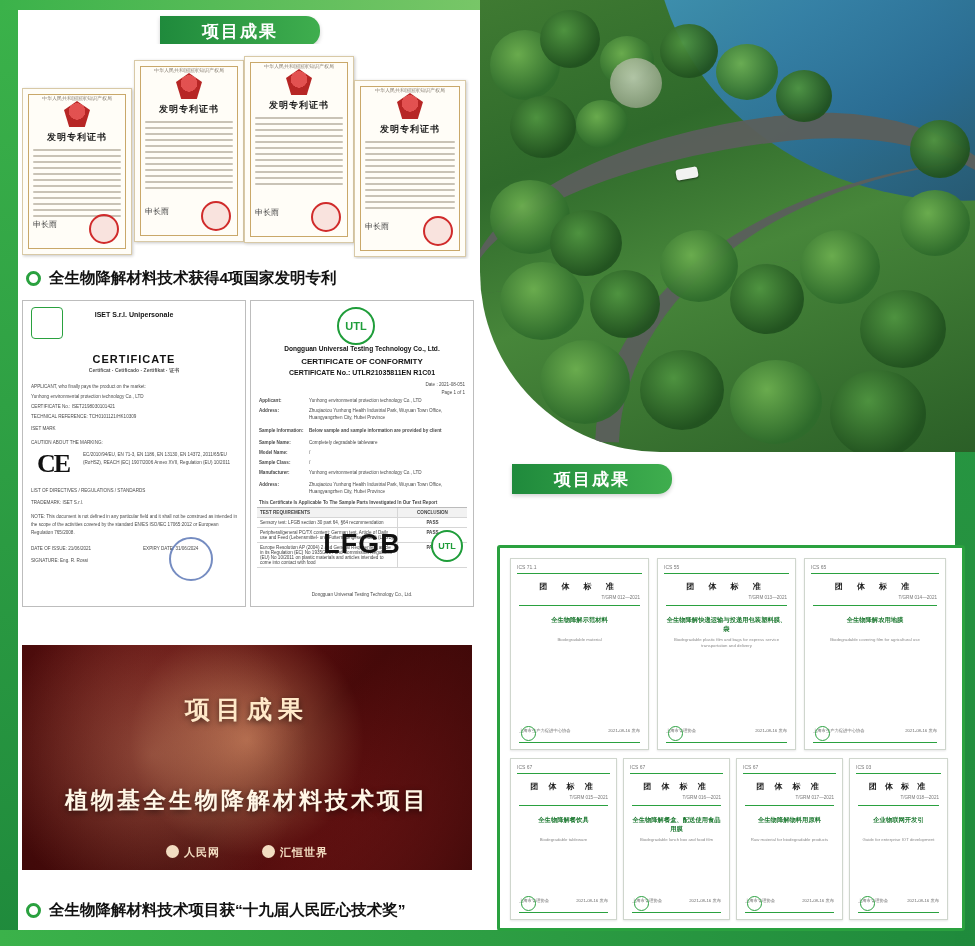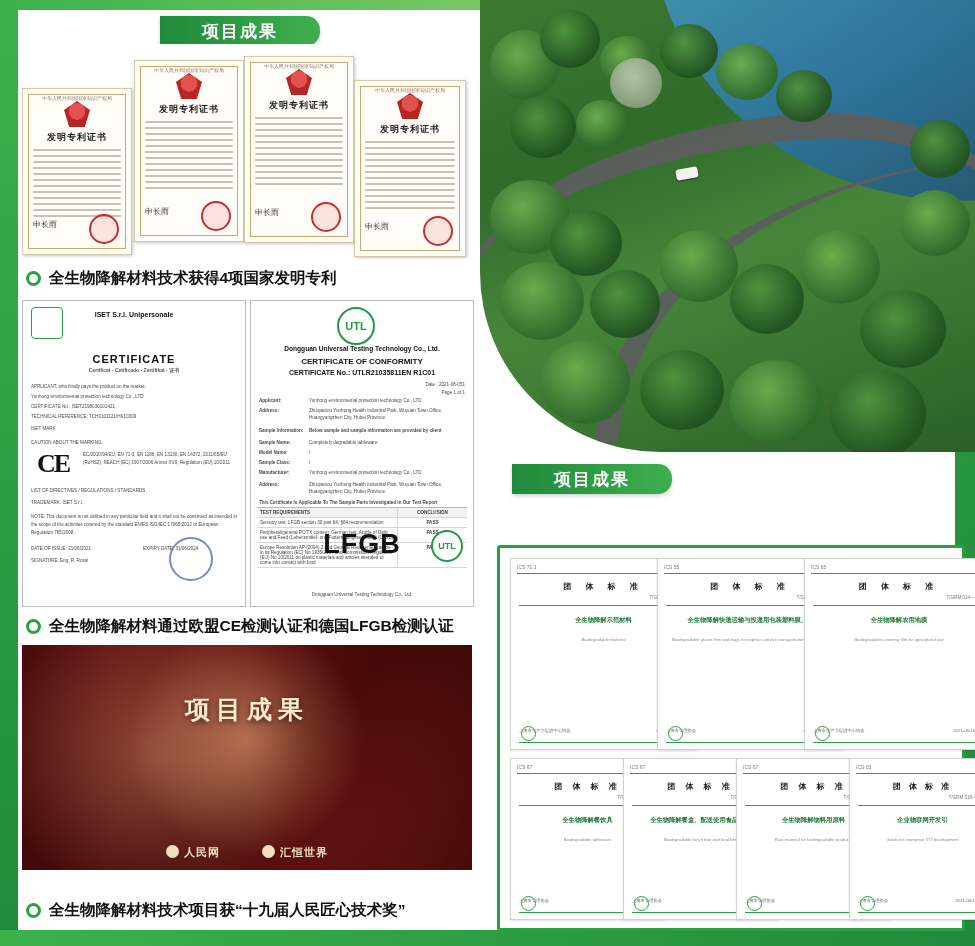--- a/index.html
+++ b/index.html
@@ -212,21 +212,20 @@
 
   
   #standards{
     position:absolute;left:497px;top:545px;width:462px;height:380px;
     border:3px solid #2aa13f;background:#fff;border-radius:3px;
   }
   .std{
     position:absolute;background:#fff;border:1px solid #cfd6cd;
     box-shadow:0 1px 2px rgba(0,0,0,.10);
     overflow:hidden;
-    padding-left:48px;
   }
   .std .topbar{position:absolute;left:6px;top:5px;font-size:5px;color:#7a7a7a;}
   .std .topline{position:absolute;left:6px;right:6px;top:14px;height:1px;background:#2aa13f;}
   .std .bigt{
     position:absolute;left:0;right:0;top:22px;text-align:center;
     font-size:8px;letter-spacing:6px;color:#1a1a1a;font-weight:bold;
   }
   .std .code{position:absolute;right:8px;top:36px;font-size:4.6px;color:#777;}
   .std .rule{position:absolute;left:8px;right:8px;top:46px;height:1px;background:#2aa13f;}
   .std .name{
@@ -436,28 +435,25 @@
         <span class="c1">Europe Resolution AP (2004) 2 and General Requirement article in its Regulation (EC) No 1935/2004 and Commission Regulation (EU) No 10/2011 on plastic materials and articles intended to come into contact with food</span>
         <span class="c2">PASS</span>
       </div>
     </div>
 
     <div class="lfgb-mark">LFGB</div>
     <div class="utl-badge" style="right:10px;bottom:44px;width:28px;height:28px;font-size:9px;">UTL</div>
     <div class="doc-text" style="left:8px;bottom:8px;right:8px;text-align:center;">Dongguan Universal Testing Technology Co., Ltd.</div>
   </div>
 
-  <div class="caption" id="cap-2">
-    <span class="bullet"></span>
-    <span>全生物降解材料通过欧盟CE检测认证和德国LFGB检测认证</span>
-  </div>
 
   <div class="card" id="poster">
     <div class="poster-beam"></div>
     <div class="poster-t1">项目成果</div>
+    <div class="poster-t3">植物基全生物降解材料技术项目</div>
     <div class="poster-logos">
       <span><span class="logo-dot"></span><span>人民网</span></span>
       <span><span class="logo-dot"></span><span>汇恒世界</span></span>
     </div>
   </div>
 
   <div class="caption" id="cap-3">
     <span class="bullet"></span>
     <span>全生物降解材料技术项目获“十九届人民匠心技术奖”</span>
   </div>

